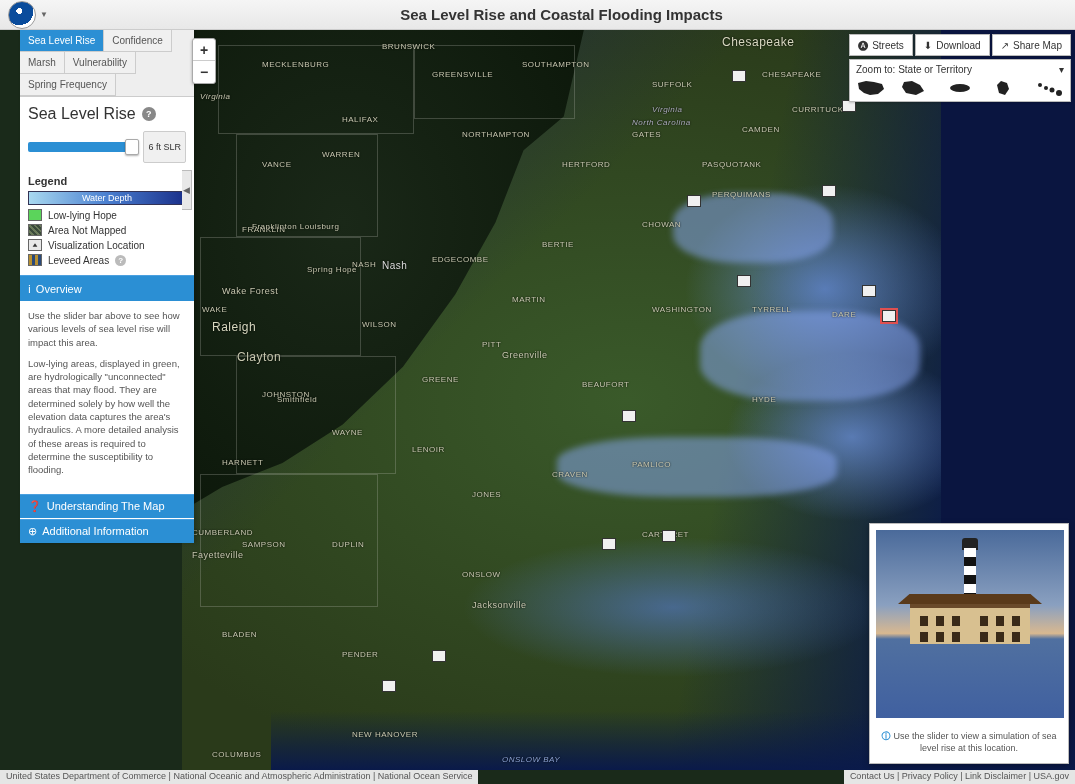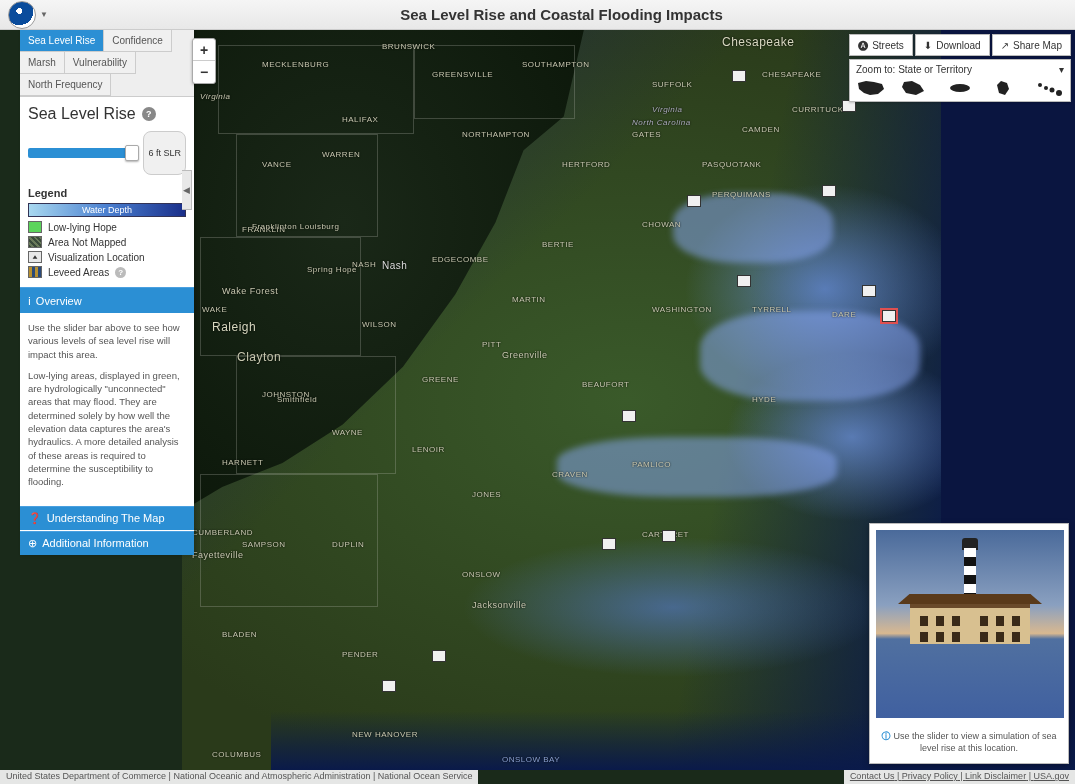--- a/index.html
+++ b/index.html
@@ -15,21 +15,21 @@
 
 .sidebar { position: absolute; top: 30px; left: 0; width: 174px; background: #fff; z-index: 40; box-shadow: 2px 0 4px rgba(0,0,0,0.2); margin-left: 20px; }
 .tabs { display: flex; flex-wrap: wrap; background: #eee; border-bottom: 1px solid #ccc; }
 .tab { padding: 5px 8px; font-size: 10px; cursor: pointer; border-right: 1px solid #ccc; border-bottom: 1px solid #ccc; background: #f0f0f0; color: #555; }
 .tab.active { background: #2b8fd4; color: #fff; }
 .panel-title { font-size: 16px; padding: 8px 8px 4px; display: flex; align-items: center; gap: 6px; }
 .help-icon { display: inline-flex; width: 14px; height: 14px; border-radius: 50%; background: #888; color: #fff; align-items: center; justify-content: center; font-size: 9px; font-weight: bold; }
 .slider-row { display: flex; align-items: center; padding: 4px 8px 8px; gap: 6px; }
 .slider-track { flex: 1; height: 10px; background: #2b8fd4; border-radius: 2px; position: relative; }
 .slider-thumb { position: absolute; top: -3px; width: 14px; height: 16px; background: #fff; border: 1px solid #aaa; border-radius: 2px; right: -2px; box-shadow: 0 1px 2px rgba(0,0,0,.3); }
-.slider-val { background: #f0f0f0; border: 1px solid #ccc; padding: 16px 4px; font-size: 9px; border-radius: 8px; }
+.slider-val { background: #f0f0f0; border: 1px solid #ccc; padding: 10px 4px; font-size: 9px; border-radius: 2px; }
 .legend-title { font-size: 11px; padding: 4px 8px 2px; font-weight: bold; }
 .depth-bar { margin: 2px 8px 4px; height: 14px; background: linear-gradient(90deg, #a8d8f0, #4a7fd0, #1a2f8a); color: #fff; font-size: 9px; display: flex; align-items: center; justify-content: center; border: 1px solid #335; }
 .legend-items { padding: 0 8px 6px; }
 .legend-item { display: flex; align-items: center; gap: 6px; font-size: 10px; margin: 3px 0; }
 .swatch { width: 14px; height: 12px; border: 1px solid #666; }
 .sw-green { background: #5bd45b; }
 .sw-hatch { background: repeating-linear-gradient(45deg, #3a4a3a 0 2px, #6a7a5a 2px 4px); }
 .sw-viz { background: #e8e8e8; position: relative; }
 .sw-viz::after { content: ""; position: absolute; inset: 2px; background: #333; clip-path: polygon(20% 80%, 50% 20%, 80% 80%); }
 .sw-levee { background: repeating-linear-gradient(90deg, #b89030 0 3px, #2a4a7a 3px 6px); }
@@ -82,41 +82,41 @@
 .lighthouse-tower { position: absolute; left: 50%; top: 18px; width: 12px; height: 58px; transform: translateX(-50%); background: repeating-linear-gradient(#fff 0 9px, #111 9px 18px); }
 .lighthouse-cap { position: absolute; left: 50%; top: 8px; width: 16px; height: 12px; transform: translateX(-50%); background: #222; border-radius: 3px 3px 0 0; }
 .house { position: absolute; left: 50%; top: 72px; transform: translateX(-50%); width: 120px; height: 42px; background: #d8c090; border-top: 6px solid #6a4a2a; }
 .house::before { content: ""; position: absolute; left: -12px; right: -12px; top: -14px; height: 10px; background: #5a3a1a; clip-path: polygon(0 100%, 8% 0, 92% 0, 100% 100%); }
 .win { position: absolute; width: 8px; height: 10px; background: #3a2a18; top: 8px; }
 .popup-caption { padding: 6px 10px 10px; font-size: 9px; text-align: center; color: #555; }
 .popup-caption .i { color: #2b8fd4; font-weight: bold; margin-right: 3px; }
 
 
 .footer-left { position: absolute; bottom: 0; left: 0; height: 14px; background: rgba(240,240,240,.95); padding: 1px 6px; font-size: 9px; color: #555; z-index: 60; }
-.footer-right { position: absolute; bottom: 0; right: 0; height: 14px; background: rgba(240,240,240,.95); padding: 1px 6px; font-size: 9px; color: #555; z-index: 60; text-decoration: underline; }
+.footer-right { position: absolute; bottom: 0; right: 0; height: 14px; background: rgba(240,240,240,.95); padding: 1px 6px; font-size: 9px; color: #555; z-index: 60; }
 .footer-right a, .footer-left a { color: #555; text-decoration: none; }
 
 .collapse-handle { position: absolute; top: 170px; left: 182px; width: 10px; height: 40px; background: #e8e8e8; border: 1px solid #bbb; border-left: none; display:flex; align-items:center; justify-content:center; font-size:9px; cursor:pointer; z-index:41; color:#666;}
 </style>
 </head>
 <body>
 
 <div class="header">
   <div class="noaa-logo"></div>
   <span class="header-caret">▼</span>
   <div class="header-title">Sea Level Rise and Coastal Flooding Impacts</div>
 </div>
 
 <div class="sidebar">
   <div class="tabs">
     <div class="tab active">Sea Level Rise</div>
     <div class="tab">Confidence</div>
     <div class="tab">Marsh</div>
     <div class="tab">Vulnerability</div>
-    <div class="tab">North Frequency</div>
+    <div class="tab">Spring Frequency</div>
   </div>
 
   <div class="panel-title">
     <span>Sea Level Rise</span>
     <span class="help-icon">?</span>
   </div>
 
   <div class="slider-row">
     <div class="slider-track">
       <div class="slider-thumb"></div>
@@ -176,21 +176,21 @@
 
   <div class="county-line" style="top:2%;left:4%;width:22%;height:12%"></div>
   <div class="county-line" style="top:2%;left:26%;width:18%;height:10%"></div>
   <div class="county-line" style="top:14%;left:6%;width:16%;height:14%"></div>
   <div class="county-line" style="top:28%;left:2%;width:18%;height:16%"></div>
   <div class="county-line" style="top:44%;left:6%;width:18%;height:16%"></div>
   <div class="county-line" style="top:60%;left:2%;width:20%;height:18%"></div>
 
   <div class="city-label big" style="top:5px;left:540px">Chesapeake</div>
   <div class="city-label big" style="top:290px;left:30px">Raleigh</div>
-  <div class="city-label" style="bottom:6px;left:320px;color:#8aa0d0">Onslow Bay</div>
+  <div class="city-label" style="bottom:6px;left:320px;font-style:italic;color:#8aa0d0">Onslow Bay</div>
 
   <div class="city-label" style="top:12px;left:200px">BRUNSWICK</div>
   <div class="city-label" style="top:30px;left:80px">MECKLENBURG</div>
   <div class="city-label" style="top:40px;left:250px">GREENSVILLE</div>
   <div class="city-label" style="top:30px;left:340px">SOUTHAMPTON</div>
   <div class="city-label" style="top:50px;left:470px">SUFFOLK</div>
   <div class="city-label" style="top:40px;left:580px">Chesapeake</div>
   <div class="city-label" style="top:100px;left:280px">NORTHAMPTON</div>
   <div class="city-label" style="top:85px;left:160px">HALIFAX</div>
   <div class="city-label" style="top:120px;left:140px">WARREN</div>

